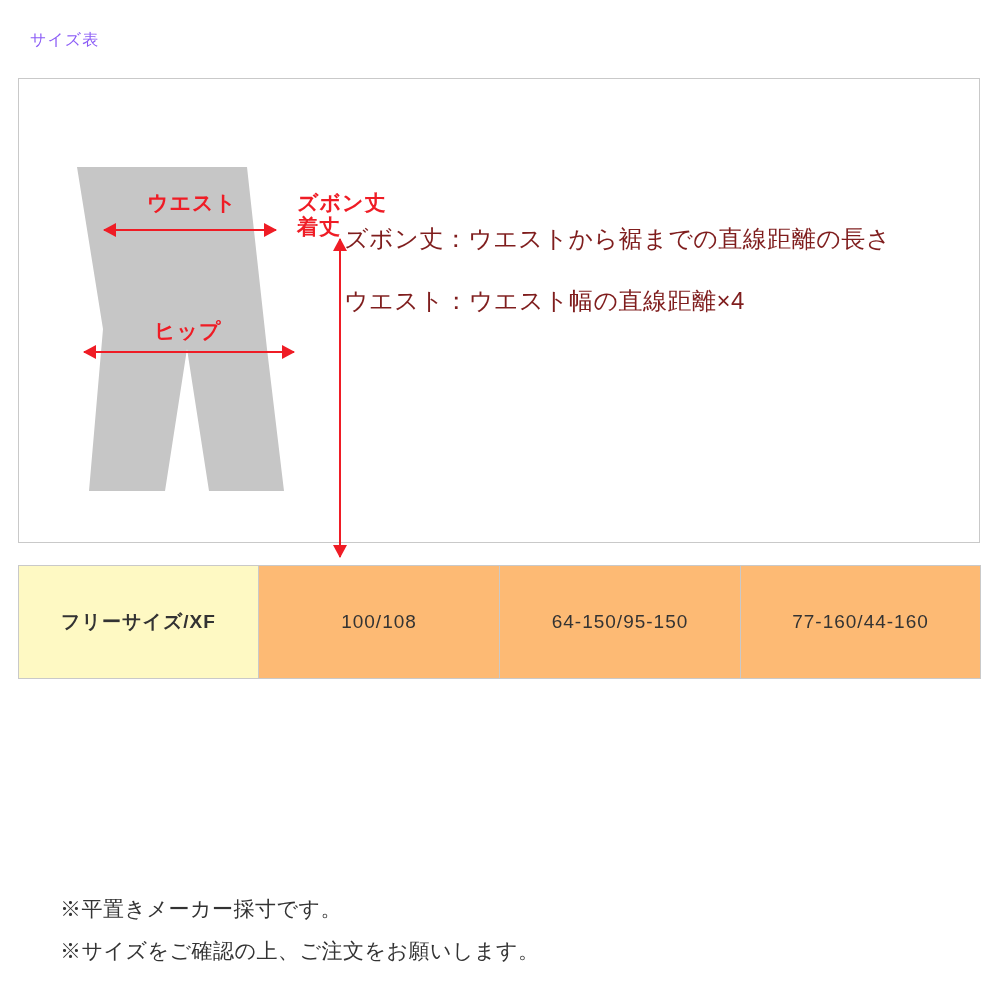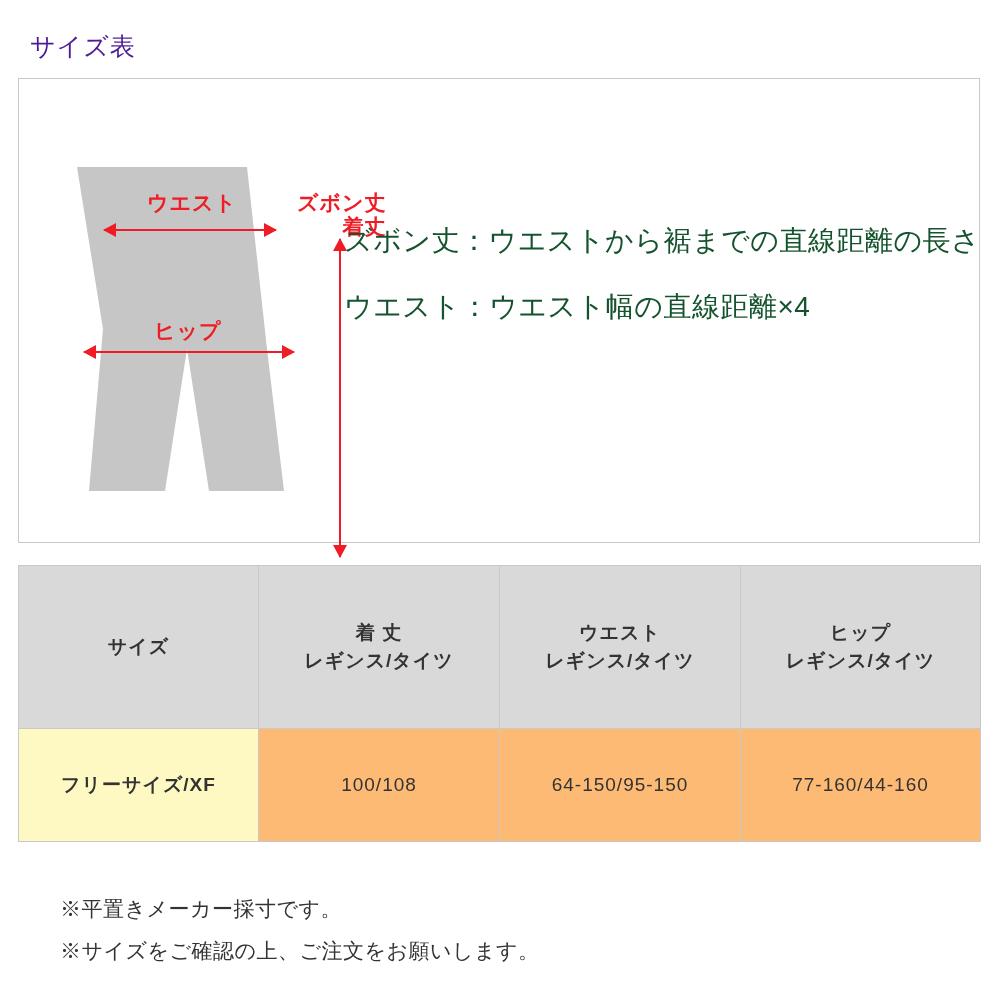--- a/index.html
+++ b/index.html
@@ -19,22 +19,22 @@
     position: relative;
     width: 1000px;
     height: 1000px;
     box-sizing: border-box;
     padding: 0;
   }
   .title {
     position: absolute;
     left: 30px;
     top: 30px;
-    font-size: 25px;
-    color: #4c1d95;
+    font-size: 16px;
+    color: #8b5cf6;
     letter-spacing: 1px;
   }
   
   .diagram-panel {
     position: absolute;
     left: 18px;
     top: 78px;
     width: 962px;
     height: 465px;
     border: 1px solid #c9c9c9;
@@ -54,21 +54,21 @@
   .lbl {
     position: absolute;
     color: #ef1c25;
     font-size: 21px;
     font-weight: bold;
     white-space: nowrap;
     letter-spacing: 1px;
   }
   .lbl-waist { left: 128px; top: 110px; }
   .lbl-hip   { left: 135px; top: 238px; }
-  .lbl-len   { left: 278px; top: 112px; text-align: right; line-height: 1.15; }
+  .lbl-len   { left: 278px; top: 112px; text-align: left; line-height: 1.15; }
 
   .arrow-h {
     position: absolute;
     height: 2px;
     background: #ef1c25;
   }
   .arrow-h::before, .arrow-h::after {
     content: "";
     position: absolute;
     top: -6px;
@@ -99,22 +99,22 @@
   .arrow-v::after  { bottom: -1px; border-top: 13px solid #ef1c25; }
   .arrow-len { left: 320px; top: 160px; height: 318px; }
 
   .notes {
     position: absolute;
     left: 325px;
     top: 148px;
     width: 610px;
   }
   .note-line {
-    font-size: 28px;
-    color: #14532d;
+    font-size: 24px;
+    color: #7f1d1d;
     line-height: 1.0;
     margin-bottom: 38px;
     white-space: nowrap;
     letter-spacing: 0.5px;
   }
 
   
   .size-table {
     position: absolute;
     left: 18px;
@@ -201,37 +201,20 @@
   </div>
 
   <table class="size-table">
     <colgroup>
       <col class="col1">
         <col class="col2">
         <col class="col3">
         <col class="col4">
     </colgroup>
     <tbody>
-      <tr class="head">
-        <td>
-          <div>サイズ</div>
-        </td>
-        <td>
-          <div>着 丈</div>
-          <div>レギンス/タイツ</div>
-        </td>
-        <td>
-          <div>ウエスト</div>
-          <div>レギンス/タイツ</div>
-        </td>
-        <td>
-          <div>ヒップ</div>
-          <div>レギンス/タイツ</div>
-        </td>
-      </tr>
       <tr class="body">
         <td class="rowhead">フリーサイズ/XF</td>
         <td>100/108</td>
         <td>64-150/95-150</td>
         <td>77-160/44-160</td>
       </tr>
     </tbody>
   </table>
 
   <div class="footnotes">

